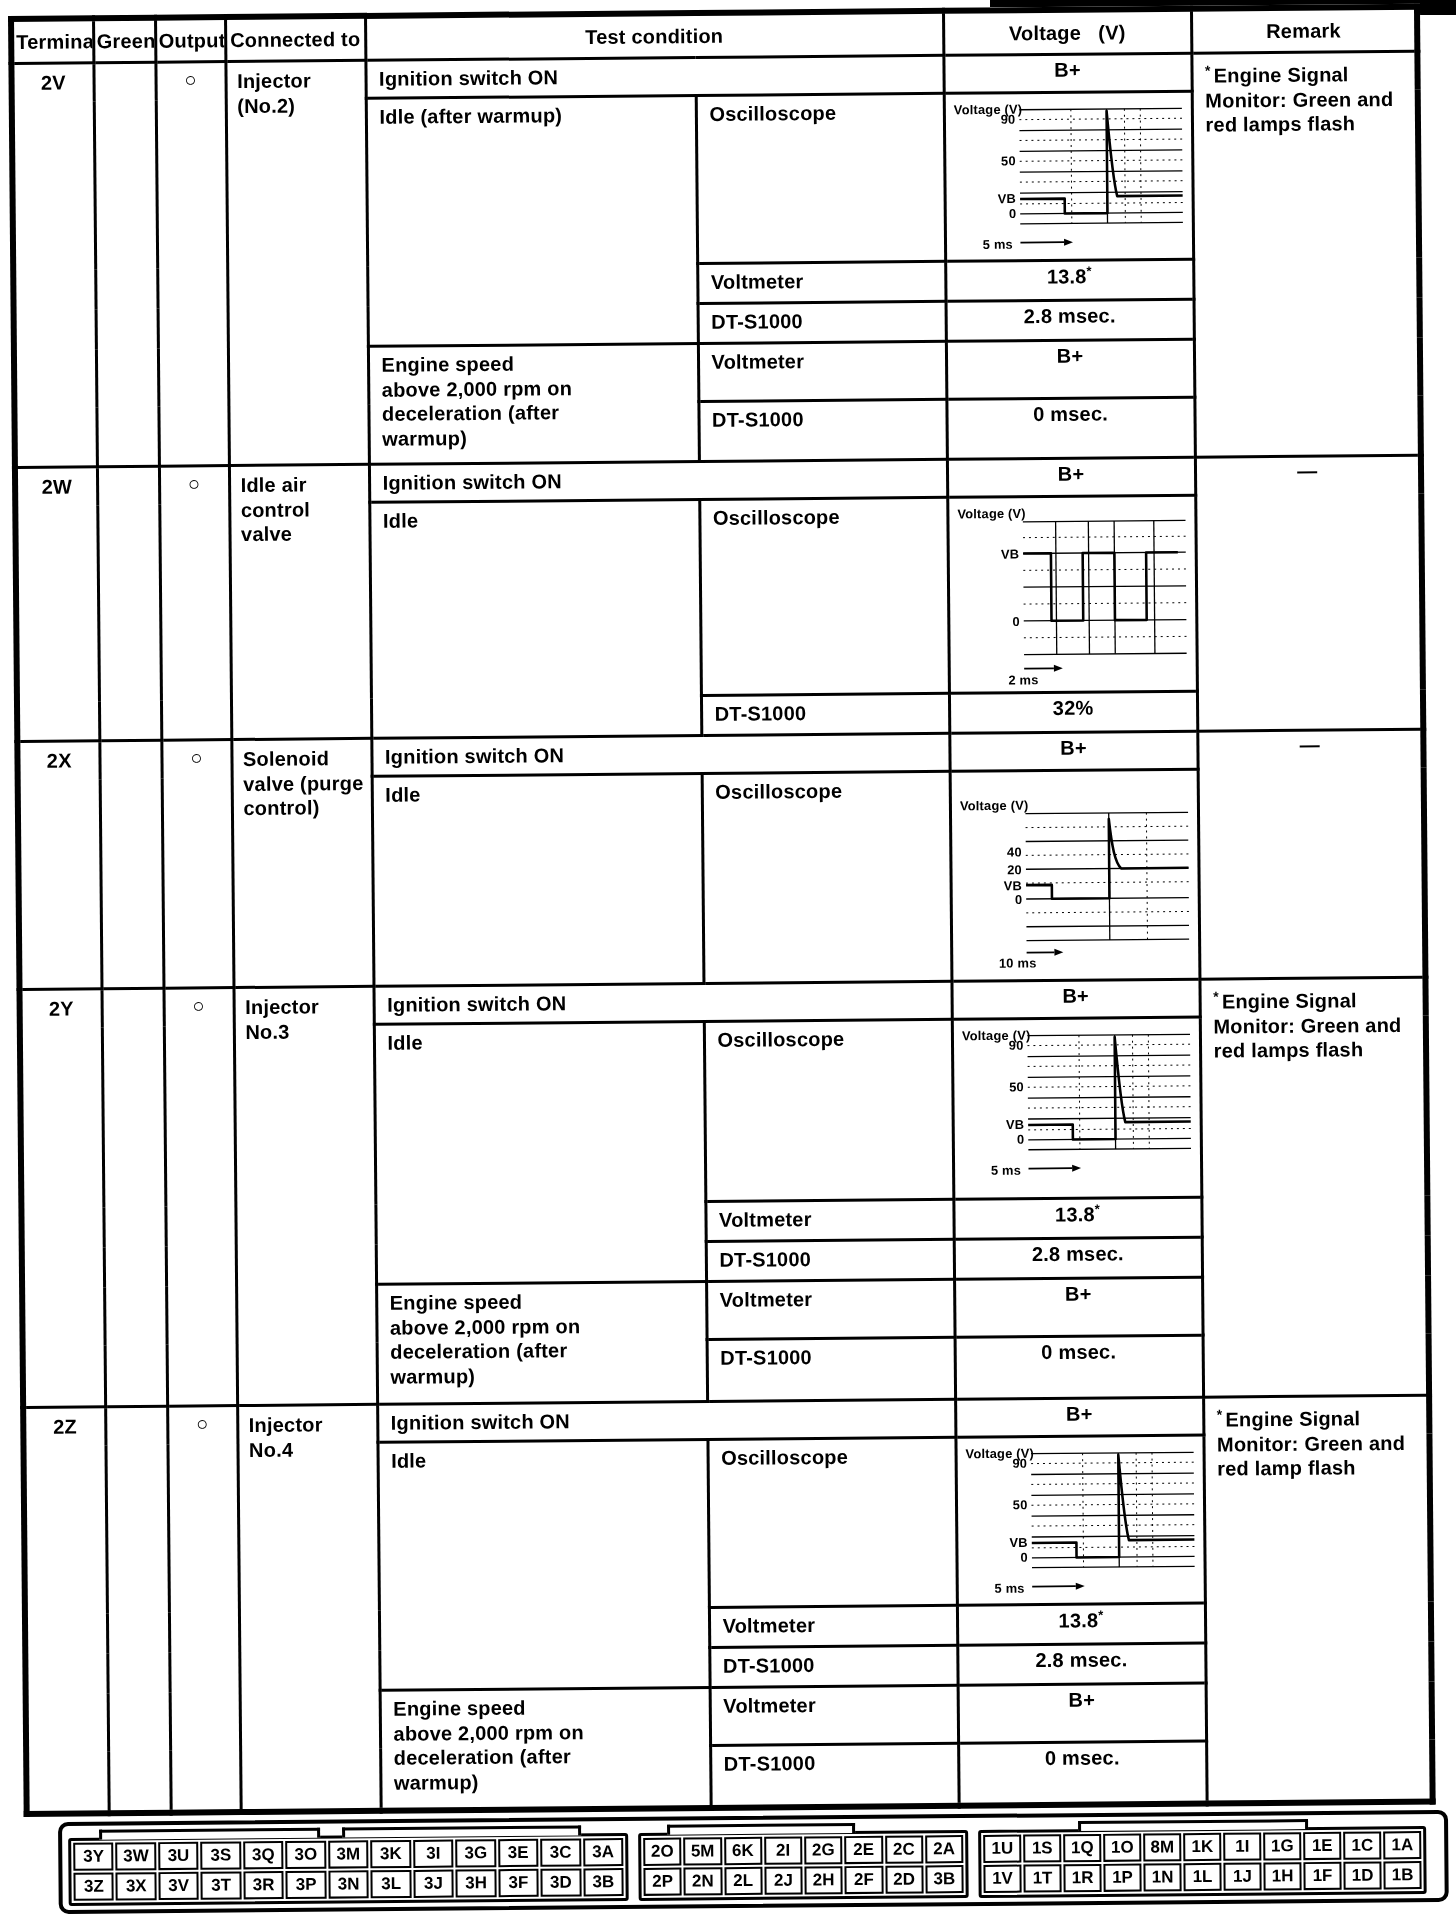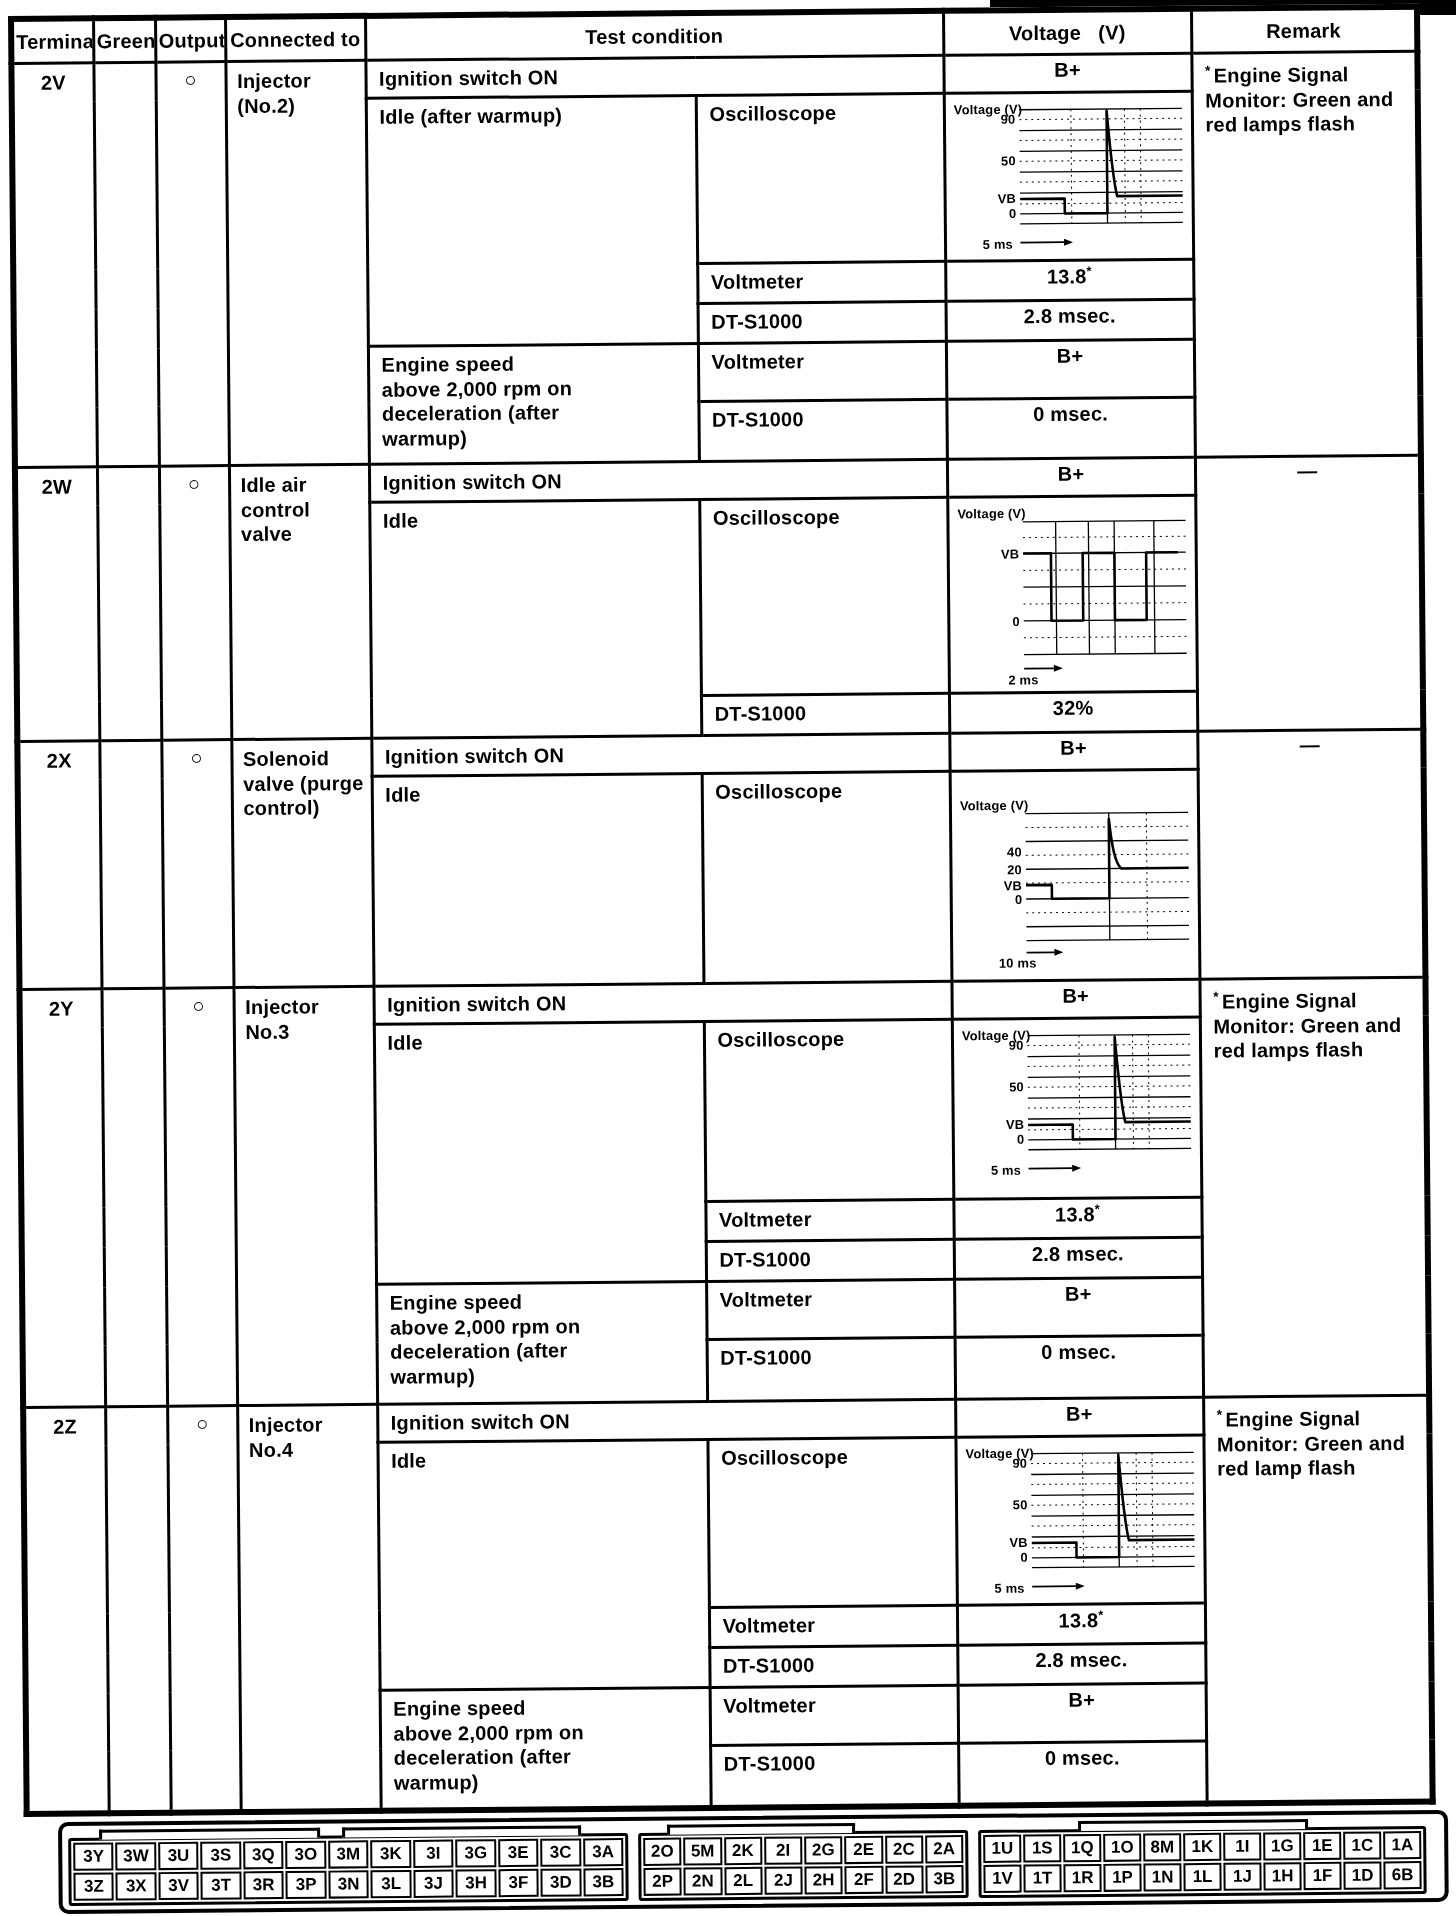--- a/index.html
+++ b/index.html
@@ -417,21 +417,21 @@
         <span class="pin">3F</span>
         <span class="pin">3D</span>
         <span class="pin">3B</span>
       </div>
   </div>
   <div class="conn-block b2">
     <div class="notch n1"></div>
     <div class="pin-row">
         <span class="pin">2O</span>
         <span class="pin">5M</span>
-        <span class="pin">2K</span>
+        <span class="pin">6K</span>
         <span class="pin">2I</span>
         <span class="pin">2G</span>
         <span class="pin">2E</span>
         <span class="pin">2C</span>
         <span class="pin">2A</span>
       </div>
     <div class="pin-row">
         <span class="pin">2P</span>
         <span class="pin">2N</span>
         <span class="pin">2L</span>
@@ -461,16 +461,16 @@
         <span class="pin">1V</span>
         <span class="pin">1T</span>
         <span class="pin">1R</span>
         <span class="pin">1P</span>
         <span class="pin">1N</span>
         <span class="pin">1L</span>
         <span class="pin">1J</span>
         <span class="pin">1H</span>
         <span class="pin">1F</span>
         <span class="pin">1D</span>
-        <span class="pin">6B</span>
+        <span class="pin">1B</span>
       </div>
   </div>
 </div>
 
 </body></html>

